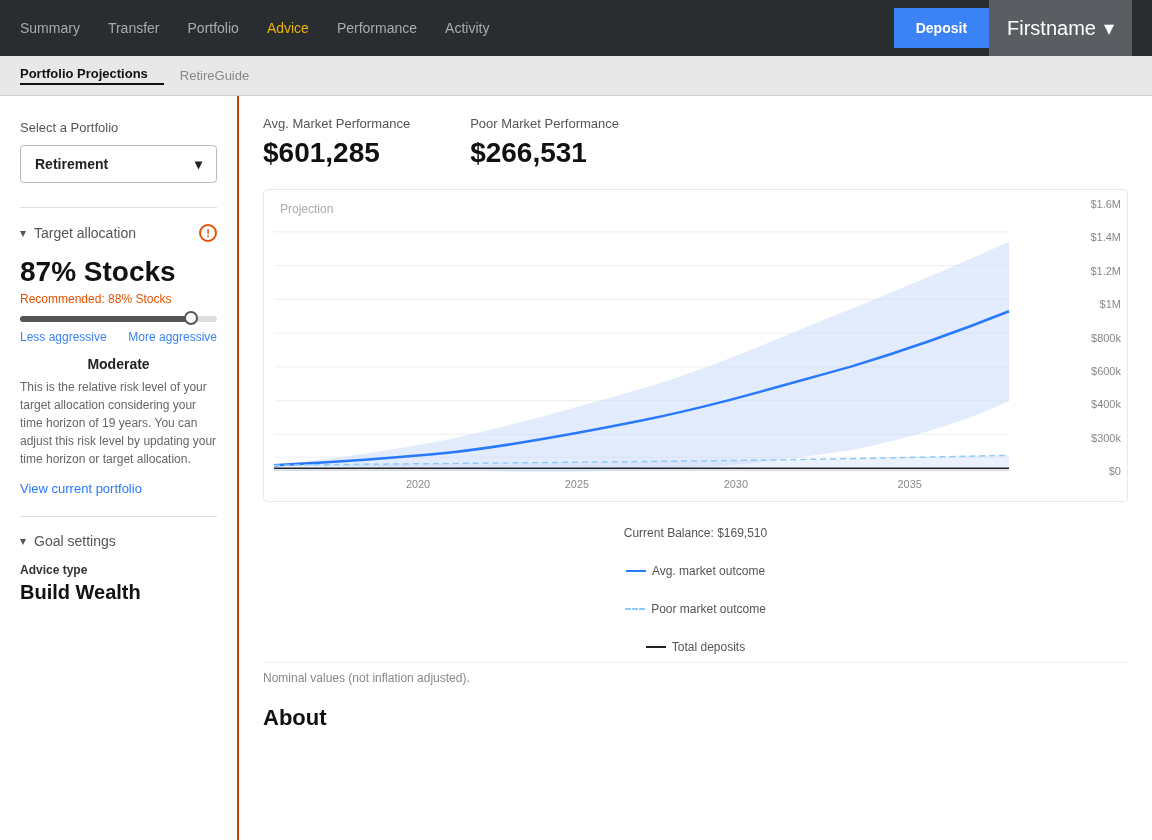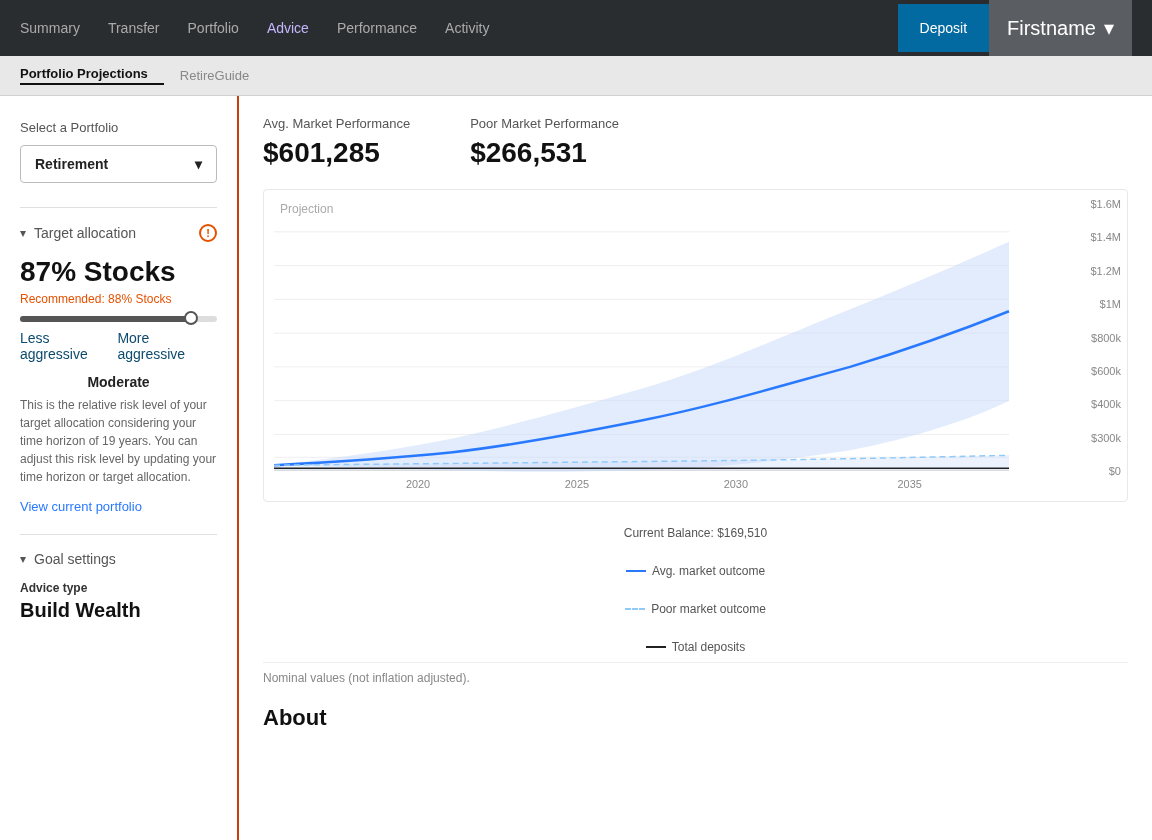--- a/index.html
+++ b/index.html
@@ -2,23 +2,23 @@
 <html><head>
   <meta charset="utf-8">
   <style>
     * { box-sizing: border-box; margin: 0; padding: 0; }
     body { font-family: -apple-system, BlinkMacSystemFont, 'Segoe UI', Arial, sans-serif; background: #f0f0f0; font-size: 14px; color: #222; }
 
     
     .nav { background: #2a2d30; display: flex; align-items: center; height: 56px; padding: 0 20px; justify-content: space-between; }
     .nav-links { display: flex; gap: 28px; flex: 1; }
     .nav-link { color: #aaa; text-decoration: none; font-size: 14px; cursor: pointer; }
-    .nav-link.active { color: #c4b5fd; }
+    .nav-link.active { color: #eab308; }
     .nav-actions { display: flex; align-items: center; gap: 0; }
-    .deposit-btn { background: #0369a1; color: #fff; border: none; padding: 10px 22px; font-size: 14px; font-weight: 400; cursor: pointer; height: 48px; }
+    .deposit-btn { background: #3b82f6; color: #fff; border: none; padding: 10px 22px; font-size: 14px; font-weight: 700; cursor: pointer; height: 40px; }
     .user-btn { background: #5a5e62; color: #fff; border: none; padding: 10px 18px; font-size: 20px; cursor: pointer; display: flex; align-items: center; gap: 8px; height: 56px; }
 
     
     .sub-nav { background: #e8e8e8; display: flex; align-items: center; height: 40px; padding: 0 20px; border-bottom: 1px solid #d0d0d0; }
     .sub-tab { font-size: 13px; color: #555; cursor: pointer; padding: 0 16px 0 0; font-weight: 500; }
     .sub-tab.active { color: #111; font-weight: 700; border-bottom: 2px solid #111; padding-bottom: 2px; }
     .sub-tab.inactive { color: #888; font-weight: 400; }
 
     
     .main { display: flex; background: #fff; min-height: calc(840px - 96px); }
@@ -32,21 +32,21 @@
     .target-header { display: flex; align-items: center; gap: 8px; margin-bottom: 14px; }
     .target-chevron { color: #555; font-size: 12px; }
     .target-title { font-size: 14px; color: #555; }
     .info-icon { width: 18px; height: 18px; border-radius: 50%; border: 2px solid #e65100; color: #e65100; display: flex; align-items: center; justify-content: center; font-size: 11px; font-weight: 700; margin-left: auto; }
     .stocks-label { font-size: 28px; font-weight: 700; color: #111; margin-bottom: 4px; }
     .recommended { font-size: 12px; color: #888; margin-bottom: 10px; }
     .recommended span { color: #e65100; }
     .slider-container { margin-bottom: 8px; position: relative; height: 6px; background: #ddd; border-radius: 3px; }
     .slider-fill { position: absolute; left: 0; top: 0; height: 100%; background: #555; border-radius: 3px; width: 87%; }
     .slider-thumb { position: absolute; top: -5px; left: 87%; width: 14px; height: 14px; background: #fff; border: 2px solid #555; border-radius: 50%; transform: translateX(-50%); }
-    .slider-labels { display: flex; justify-content: space-between; font-size: 14px; color: #0c4a6e; margin-bottom: 12px; }
+    .slider-labels { display: flex; justify-content: space-between; font-size: 12px; color: #3b82f6; margin-bottom: 12px; }
     .risk-level { font-size: 14px; font-weight: 700; margin-bottom: 6px; text-align: center; }
     .risk-desc { font-size: 12px; color: #666; line-height: 1.5; margin-bottom: 12px; }
     .view-link { color: #2979ff; font-size: 13px; cursor: pointer; text-decoration: none; font-weight: 500; }
     .goal-header { display: flex; align-items: center; gap: 8px; margin-top: 4px; margin-bottom: 14px; }
     .goal-title { font-size: 14px; color: #555; }
     .advice-type-label { font-size: 12px; font-weight: 700; color: #333; margin-bottom: 4px; }
     .advice-type-value { font-size: 20px; font-weight: 700; color: #111; }
 
     
     .metrics-row { display: flex; gap: 60px; margin-bottom: 20px; }

